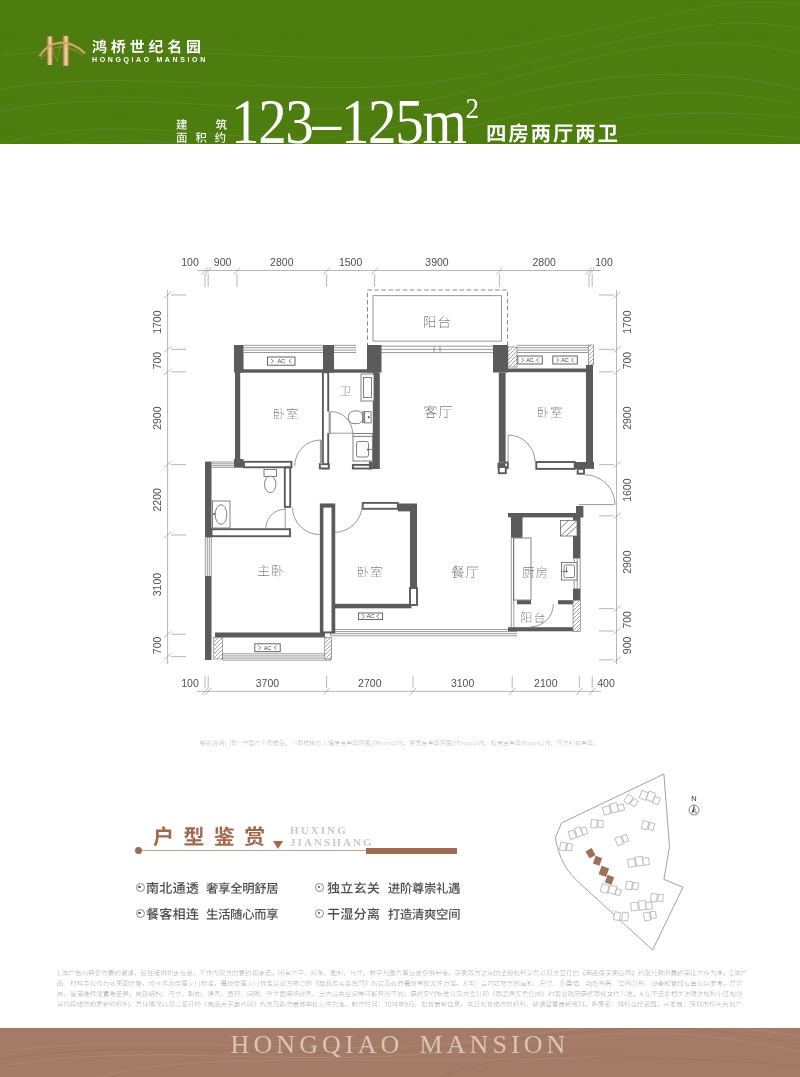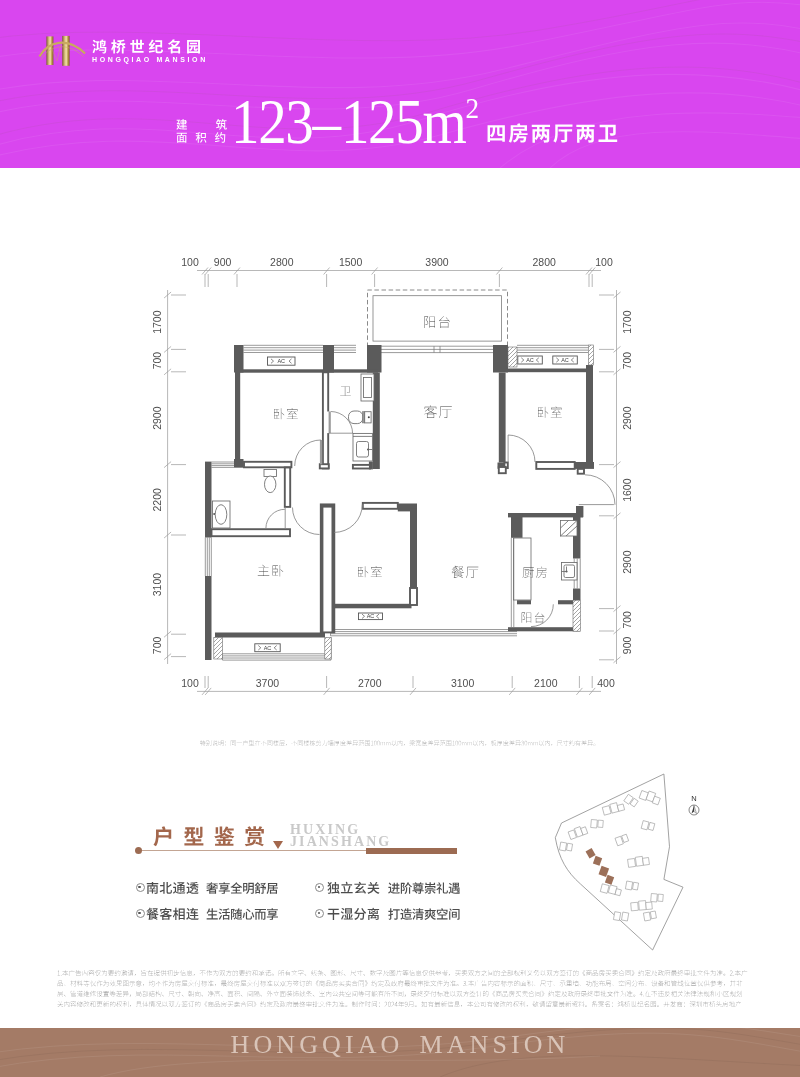--- a/index.html
+++ b/index.html
@@ -2,21 +2,21 @@
 <html><head>
 <meta charset="utf-8">
 <style>
   html,body{margin:0;padding:0}
   body{width:800px;height:1077px;position:relative;font-family:"Liberation Sans",sans-serif;background:#fff;overflow:hidden}
   .abs{position:absolute}
 </style>
 </head>
 <body>
 
-<div class="abs" style="left:0;top:0;width:800px;height:168px;background:#d946ef;overflow:hidden">
+<div class="abs" style="left:0;top:0;width:800px;height:144px;background:#4d7c0f;overflow:hidden">
   <svg width="800" height="168" viewBox="0 0 800 168" style="position:absolute;left:0;top:0">
     <g fill="none" stroke="rgba(255,255,255,0.07)" stroke-width="1.1">
       <path d="M-20,150 C150,95 260,170 420,120 S700,60 820,95"></path>
       <path d="M-20,160 C160,110 280,180 440,135 S710,80 820,110"></path>
       <path d="M-30,120 C120,70 300,140 470,90 S720,30 830,60"></path>
       <path d="M-30,95 C140,55 320,115 500,70 S730,10 830,35"></path>
       <path d="M-20,60 C120,30 340,80 520,45 S740,-10 830,10"></path>
       <path d="M550,168 C600,120 700,130 820,140"></path>
       <path d="M500,168 C580,100 720,110 830,120"></path>
     </g>
@@ -1303,21 +1303,21 @@
       <use href="#g248" transform="translate(709.0,1006.6) scale(0.026000,-0.026000)"></use>
       <use href="#g257" transform="translate(715.6,1006.6) scale(0.026000,-0.026000)"></use>
       <use href="#g26" transform="translate(722.1,1006.6) scale(0.026000,-0.026000)"></use>
       <use href="#g258" transform="translate(728.7,1006.6) scale(0.026000,-0.026000)"></use>
       <use href="#g259" transform="translate(735.2,1006.6) scale(0.026000,-0.026000)"></use>
     </g>
 </svg>
 
 <div class="abs" style="left:153px;top:824px;color:#a3674c;font-size:20.5px;letter-spacing:9.8px;font-weight:bold;white-space:nowrap"></div>
 <div class="abs" style="left:273px;top:841px;width:0;height:0;border-left:5.5px solid transparent;border-right:5.5px solid transparent;border-top:8px solid #a3674c"></div>
-<div class="abs" style="left:290px;top:823.5px;color:#c9c9c9;font-size:14px;letter-spacing:2.1px;font-family:'Liberation Serif',serif;line-height:12.3px;font-weight:bold">HUXING<br>JIANSHANG</div>
+<div class="abs" style="left:290px;top:823.5px;color:#c9c9c9;font-size:11px;letter-spacing:2.1px;font-family:'Liberation Serif',serif;line-height:12.3px;font-weight:bold">HUXING<br>JIANSHANG</div>
 <div class="abs" style="left:141px;top:850px;width:225px;height:1px;background:#c3a593"></div>
 <div class="abs" style="left:134.5px;top:847px;width:7px;height:7px;border-radius:50%;background:#9c6b52"></div>
 <div class="abs" style="left:366px;top:848px;width:90.5px;height:5.5px;background:#9c6b52"></div>
 
 <div class="abs" style="top:880.5px;left:0;width:800px;height:40px;color:#4c4c4c;font-size:12.6px;letter-spacing:0.9px">
   <span class="abs" style="left:135.5px;top:2.5px;width:7.4px;height:7.4px;border:1px solid #8a8a8a;border-radius:50%"></span>
   <span class="abs" style="left:138.2px;top:5.2px;width:2.6px;height:2.6px;background:#555;border-radius:50%"></span>
   <span class="abs" style="left:146px"></span>
     <span class="abs" style="left:206px"></span>
   <span class="abs" style="left:315px;top:2.5px;width:7.4px;height:7.4px;border:1px solid #8a8a8a;border-radius:50%"></span>

